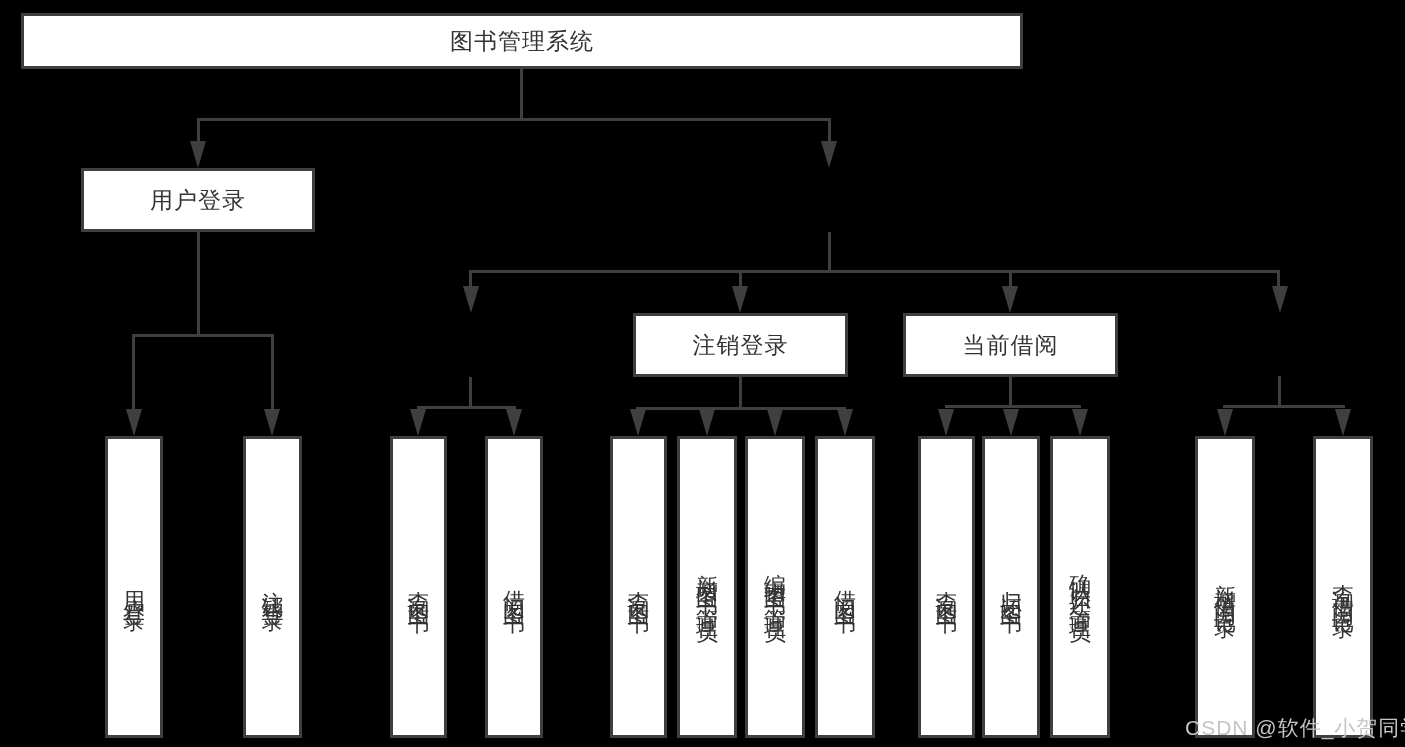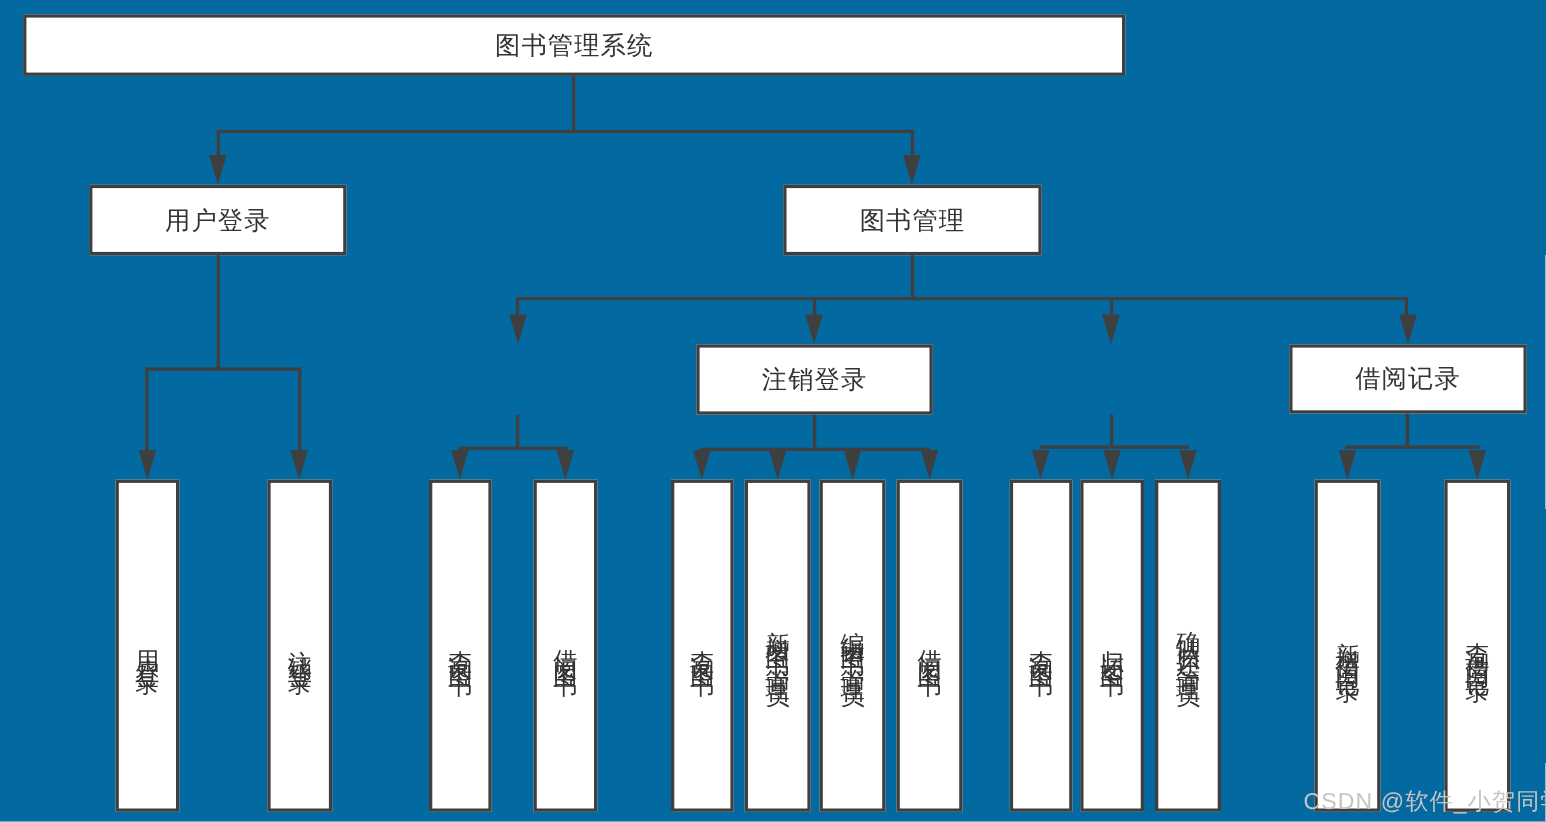--- a/index.html
+++ b/index.html
@@ -1,19 +1,19 @@
 <!DOCTYPE html>
 <html><head>
 <meta charset="utf-8">
 <style>
   html,body{margin:0;padding:0;background:#ffffff;}
   #canvas{
     position:relative;
     width:1405px;height:747px;
-    background:#0369a1;
+    background:#000000;
     font-family:"Liberation Sans","DejaVu Sans",sans-serif;
     color:#333333;
     overflow:hidden;
   }
   .box{
     position:absolute;
     box-sizing:border-box;
     border:3px solid #3f3f3f;
     background:#ffffff;
     display:flex;align-items:center;justify-content:center;
@@ -67,23 +67,20 @@
   <div class="vline" style="left:520px;top:69px;height:51px;"></div>
   <div class="hline" style="left:197px;top:118px;width:634px;"></div>
   <div class="vline" style="left:197px;top:120px;height:24px;"></div>
   <div class="arrowhead" style="left:190px;top:141px;"></div>
   <div class="vline" style="left:828px;top:120px;height:24px;"></div>
   <div class="arrowhead" style="left:821px;top:141px;"></div>
 
   <div class="box" style="left:81px;top:168px;width:234px;height:64px;">
     <span>用户登录</span>
   </div>
-  <div class="box" style="left:712px;top:168px;width:235px;height:64px;">
-    <span>图书管理</span>
-  </div>
 
   <div class="vline" style="left:197px;top:232px;height:105px;"></div>
   <div class="hline" style="left:132px;top:334px;width:142px;"></div>
   <div class="vline" style="left:132px;top:336px;height:76px;"></div>
   <div class="arrowhead" style="left:126px;top:409px;"></div>
   <div class="vline" style="left:271px;top:336px;height:76px;"></div>
   <div class="arrowhead" style="left:264px;top:409px;"></div>
 
   <div class="vline" style="left:828px;top:232px;height:40px;"></div>
   <div class="hline" style="left:469px;top:270px;width:811px;"></div>
@@ -92,22 +89,22 @@
   <div class="vline" style="left:739px;top:272px;height:14px;"></div>
   <div class="arrowhead" style="left:732px;top:286px;"></div>
   <div class="vline" style="left:1009px;top:272px;height:14px;"></div>
   <div class="arrowhead" style="left:1002px;top:286px;"></div>
   <div class="vline" style="left:1277px;top:272px;height:14px;"></div>
   <div class="arrowhead" style="left:1272px;top:286px;"></div>
 
   <div class="box" style="left:633px;top:313px;width:215px;height:64px;">
     <span>注销登录</span>
   </div>
-  <div class="box" style="left:1172px;top:313px;width:216px;height:63px;">
-    <span>借阅记录</span>
+  <div class="box" style="left:903px;top:313px;width:215px;height:64px;">
+    <span>当前借阅</span>
   </div>
 
   <div class="vline" style="left:469px;top:377px;height:32px;"></div>
   <div class="hline" style="left:417px;top:406px;width:99px;"></div>
   <div class="arrowhead" style="left:410px;top:409px;"></div>
   <div class="arrowhead" style="left:506px;top:409px;"></div>
 
   <div class="vline" style="left:739px;top:377px;height:33px;"></div>
   <div class="hline" style="left:636px;top:407px;width:210px;"></div>
   <div class="arrowhead" style="left:630px;top:409px;"></div>

